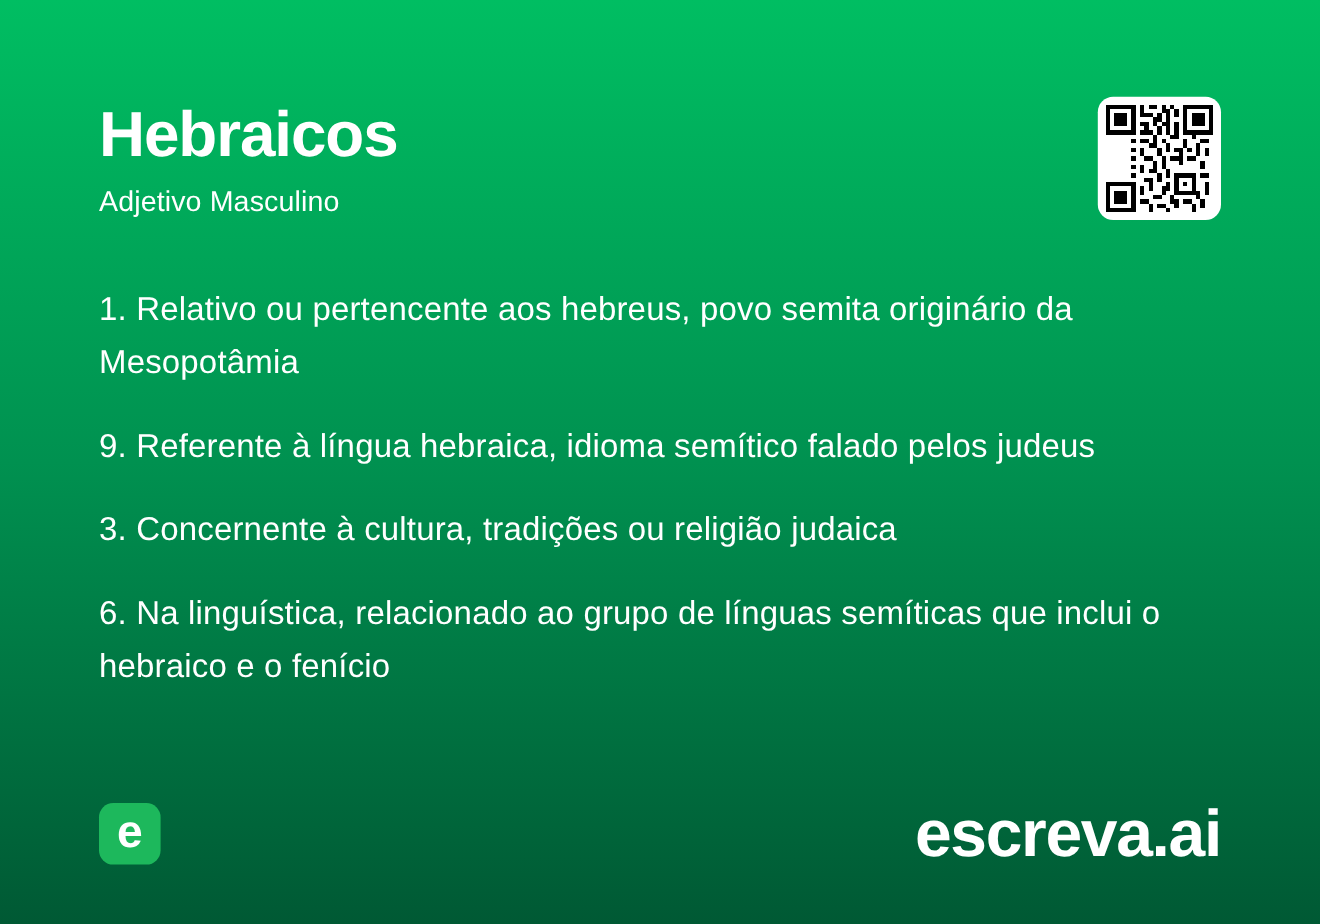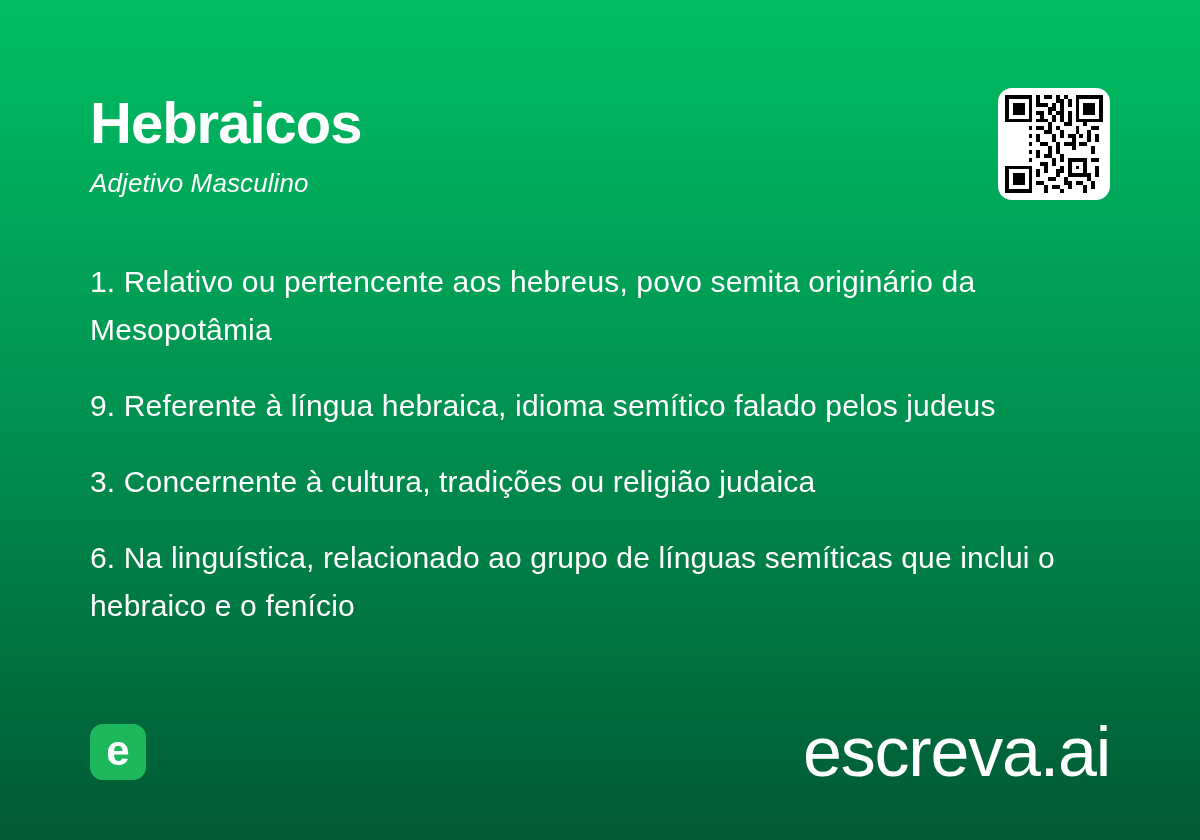--- a/index.html
+++ b/index.html
@@ -39,21 +39,20 @@
     letter-spacing: -1px;
     line-height: 1.05;
   }
 
   .word-class {
     font-size: 26px;
     font-weight: 500;
     color: #ffffff;
     margin-top: 14px;
     letter-spacing: 0.1px;
-    font-style: italic;
   }
 
   
   .qr-wrap {
     width: 112px;
     height: 112px;
     background: #ffffff;
     border-radius: 14px;
     padding: 7px;
     flex-shrink: 0;
@@ -98,22 +97,22 @@
 
   .brand-logo-letter {
     font-size: 42px;
     font-weight: bold;
     color: #ffffff;
     line-height: 1;
     margin-top: -3px;
   }
 
   .brand-wordmark {
-    font-size: 70px;
-    font-weight: normal;
+    font-size: 60px;
+    font-weight: bold;
     color: #ffffff;
     letter-spacing: -1.2px;
   }
 </style>
 </head>
 <body>
 
 <div class="card">
 
   <div class="header">

